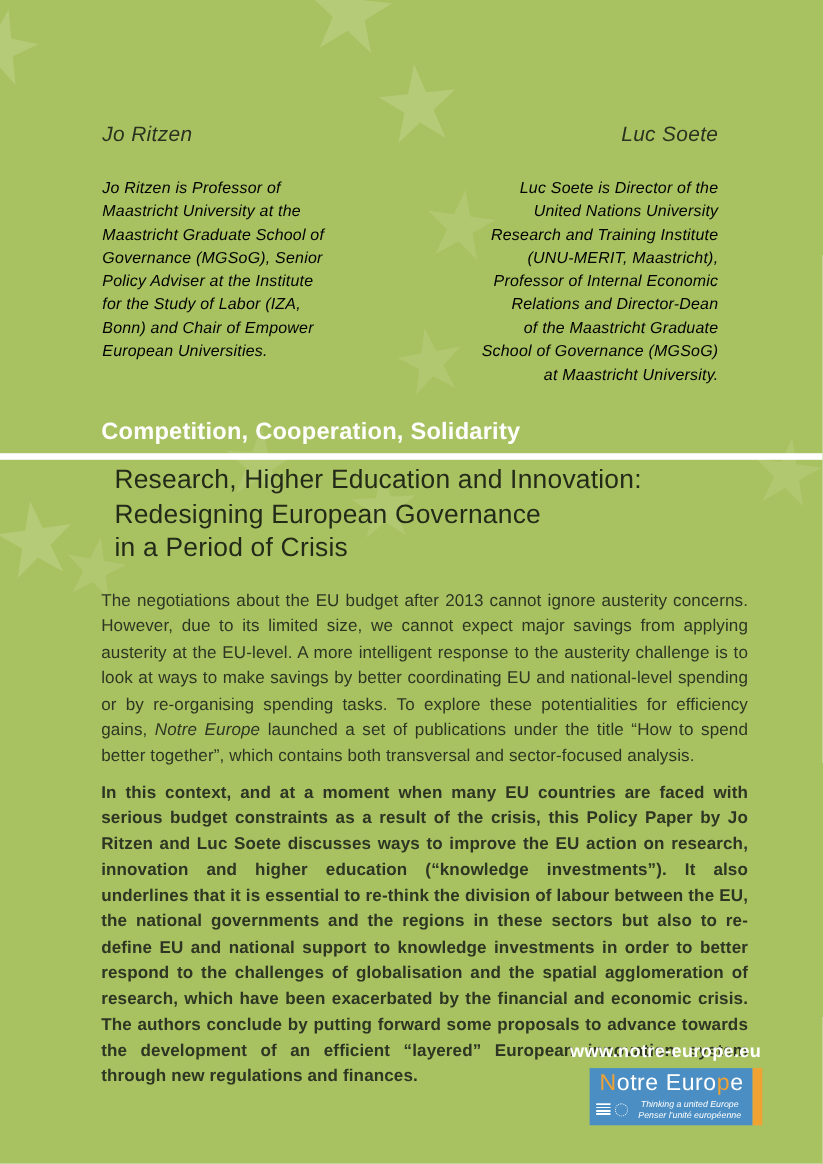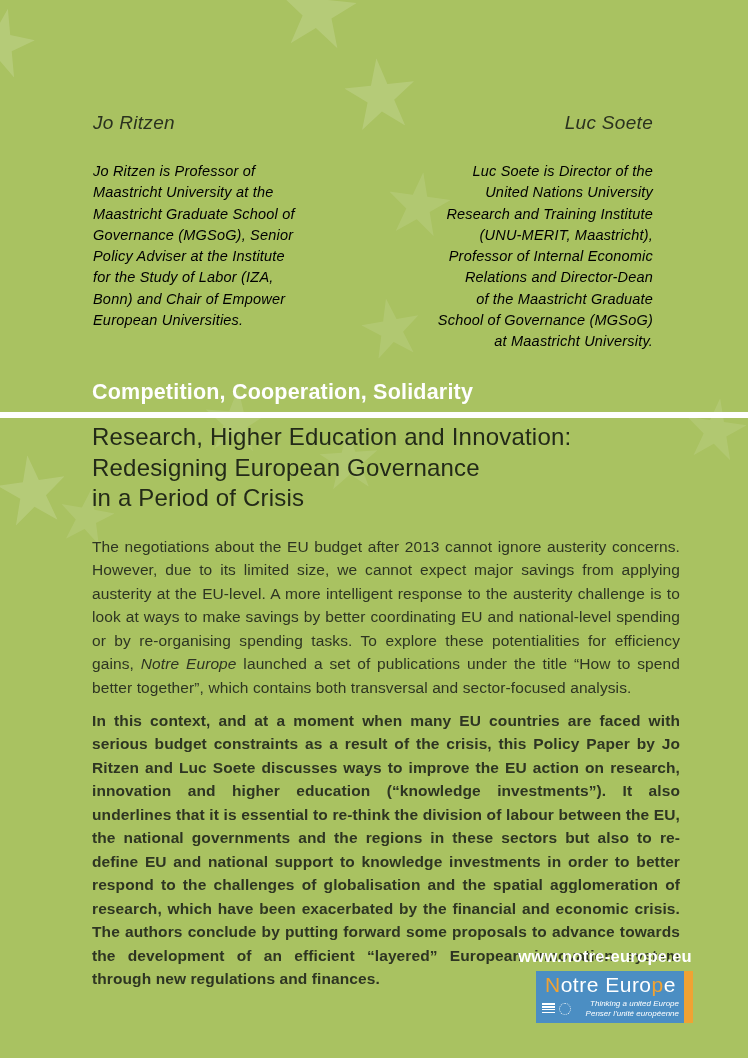--- a/index.html
+++ b/index.html
@@ -36,21 +36,21 @@
   .series-heading {
     position:absolute; left:92px; top:380px;
     font-size:21.5px; font-weight:700; color:#ffffff;
     letter-spacing:0.2px;
   }
   .separator-line {
     position:absolute; left:0; top:412px;
     width:748px; height:6px; background:#ffffff;
   }
   .doc-title {
-    position:absolute; left:92px; top:422px; width:600px;
+    position:absolute; left:104px; top:422px; width:600px;
     font-size:24px; font-weight:400; color:#232a18;
     line-height:30.5px; white-space:pre-line; letter-spacing:0.2px;
   }
   .abstract {
     position:absolute; left:92px; width:588px;
     font-size:15.5px; line-height:23.5px; color:#2e3522;
     text-align:justify; letter-spacing:0.1px;
   }
   .abstract.p1 { top:519px; }
   .abstract.p2 { top:693px;font-weight:bold; }
@@ -83,21 +83,21 @@
   }
   .lines-icon {
     width:13px; height:12px; margin-right:4px;
     background:repeating-linear-gradient(to bottom,#ffffff 0 1.5px, transparent 1.5px 3px);
   }
   .eu-circle-icon {
     width:10px; height:10px; border:1.5px dotted #ffffff;
     border-radius:50%; opacity:0.85; margin-right:4px;
   }
   .logo-tagline {
-    flex:1; text-align:right;
+    flex:1; text-align:center;
     font-size:8px; line-height:9.5px; font-style:italic; color:#ffffff;
     white-space:nowrap;
   }
 </style>
 </head>
 <body>
 
 <div class="page">
 
   <div class="star" style="left:280px; top:-30px; width:76px; height:76px; transform:rotate(6deg);"></div>

